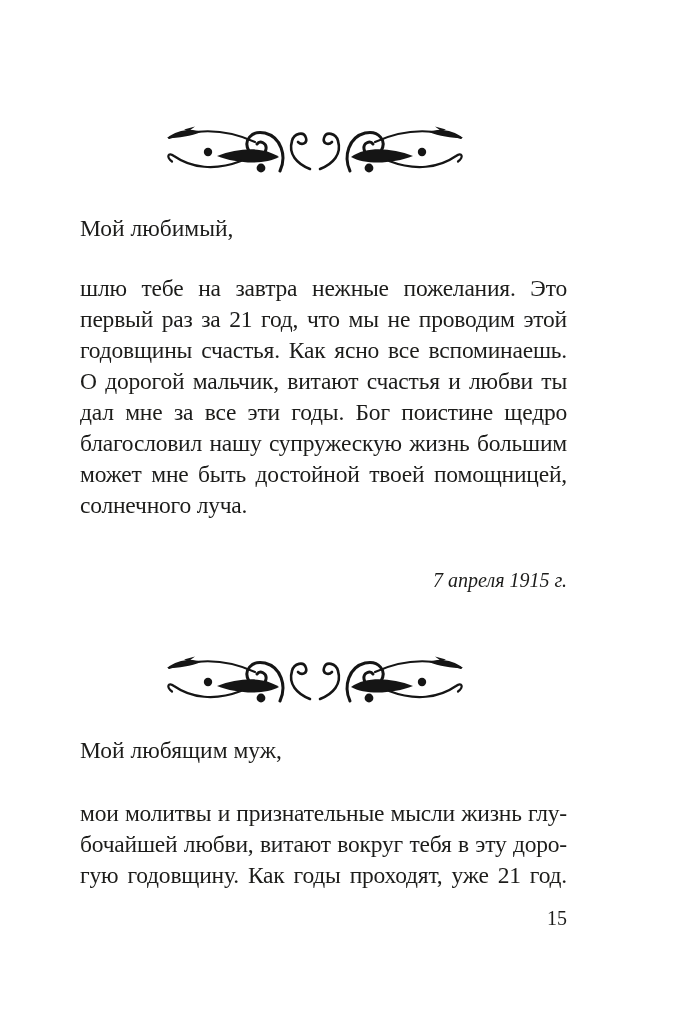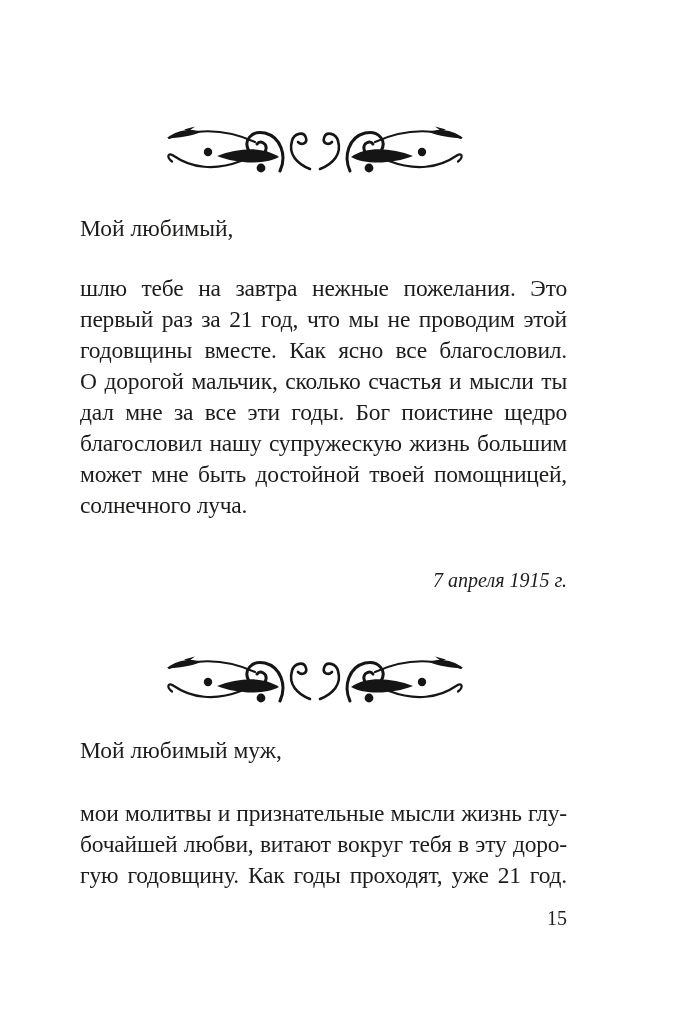--- a/index.html
+++ b/index.html
@@ -99,38 +99,38 @@
       <use href="#flourish-half" transform="translate(152,0)"></use>
       <use href="#flourish-half" transform="translate(148,0) scale(-1,1)"></use>
     </svg>
   </div>
 
   <div class="salutation salutation-1">Мой любимый,</div>
 
   <div class="body-block para-1">
     <div class="line">шлю тебе на завтра нежные пожелания. Это</div>
     <div class="line">первый раз за 21 год, что мы не проводим этой</div>
-    <div class="line">годовщины вместе. Как ясно все благословил.</div>
-    <div class="line">О дорогой мальчик, сколько счастья и мысли ты</div>
+    <div class="line">годовщины счастья. Как ясно все вспоминаешь.</div>
+    <div class="line">О дорогой мальчик, витают счастья и любви ты</div>
     <div class="line">дал мне за все эти годы. Бог поистине щедро</div>
     <div class="line">благословил нашу супружескую жизнь большим</div>
     <div class="line">может мне быть достойной твоей помощницей,</div>
     <div class="line last">солнечного луча.</div>
   </div>
 
   <div class="date-line">7 апреля 1915 г.</div>
 
   <div class="ornament ornament-mid">
     <svg viewBox="0 0 300 50" xmlns="http://www.w3.org/2000/svg">
       <use href="#flourish-half" transform="translate(152,0)"></use>
       <use href="#flourish-half" transform="translate(148,0) scale(-1,1)"></use>
     </svg>
   </div>
 
-  <div class="salutation salutation-2">Мой любимый муж,</div>
+  <div class="salutation salutation-2">Мой любящим муж,</div>
 
   <div class="body-block para-2">
     <div class="line">мои молитвы и признательные мысли жизнь глу-</div>
     <div class="line">бочайшей любви, витают вокруг тебя в эту доро-</div>
     <div class="line">гую годовщину. Как годы проходят, уже 21 год.</div>
   </div>
 
   <div class="page-number">15</div>
 
 </div>

